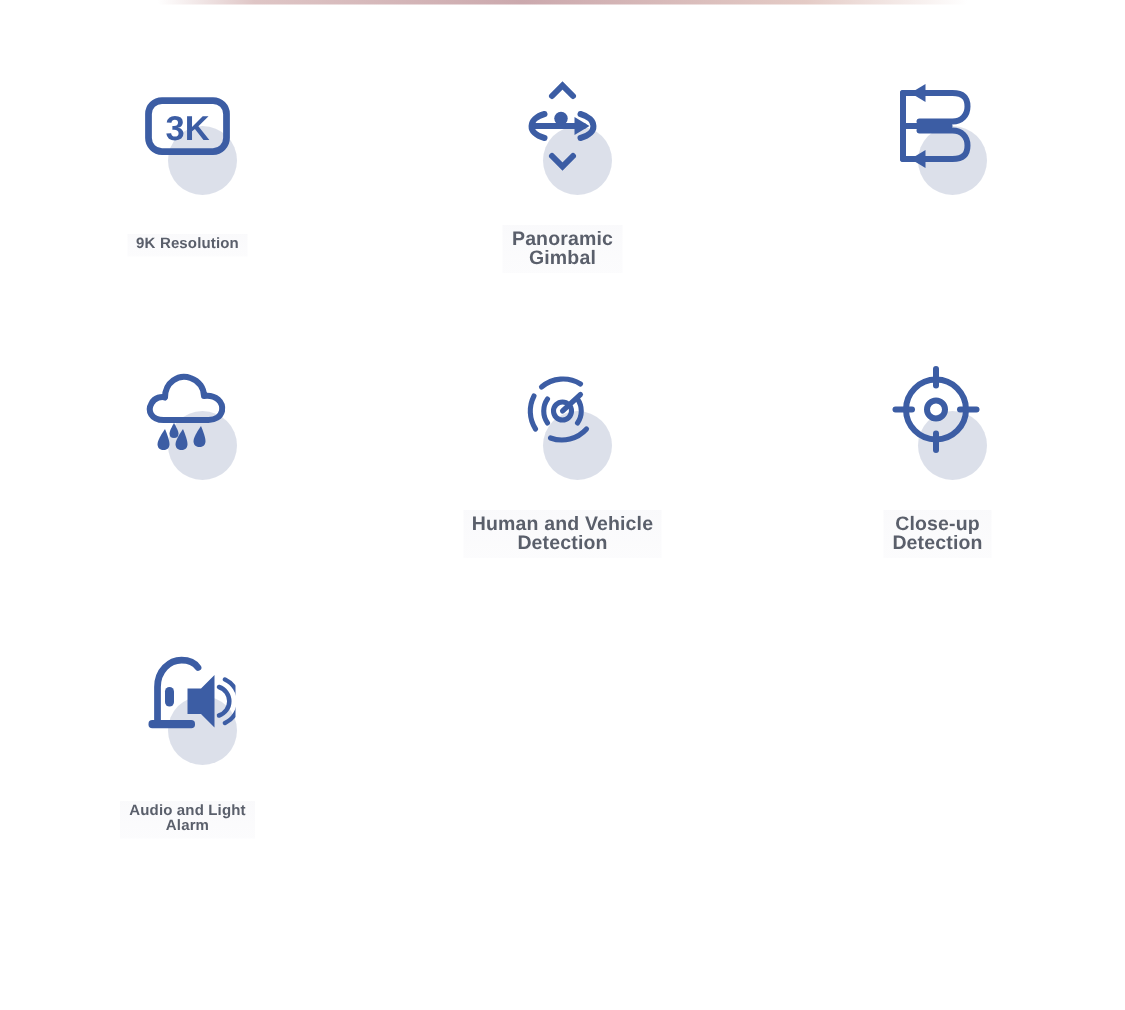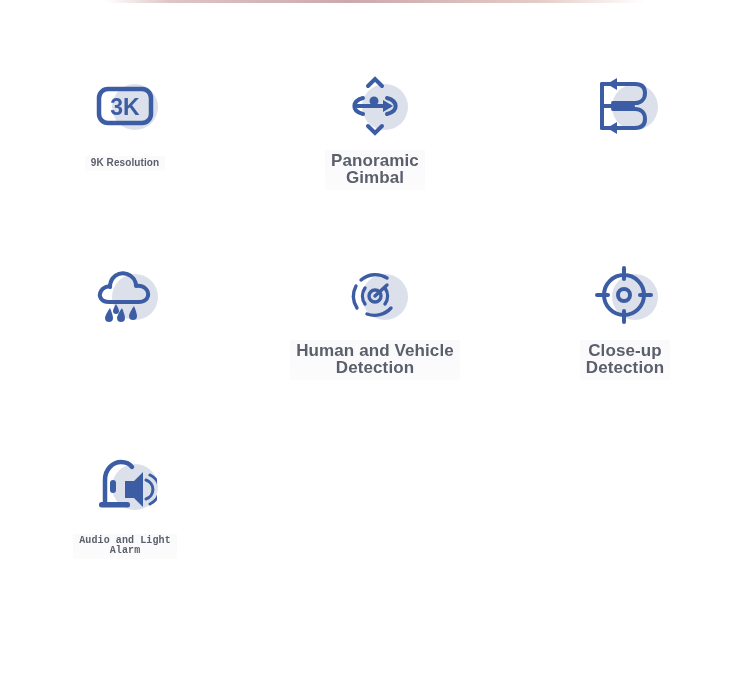--- a/index.html
+++ b/index.html
@@ -47,21 +47,21 @@
     flex-direction: column;
     align-items: center;
   }
 
   .icon-wrap {
     position: relative;
     width: 86px;
     height: 86px;
     margin-top: 16px;
     display: flex;
-    align-items: flex-end;
+    align-items: flex-start;
     justify-content: center;
   }
   .icon-blob {
     position: absolute;
     right: 10px;
     bottom: 8px;
     width: 46px;
     height: 46px;
     border-radius: 50%;
     background: #d6dae6;
@@ -80,31 +80,31 @@
     text-align: center;
     font-weight: bold;
     color: #5a5f6b;
     line-height: 1.02;
     letter-spacing: 0.1px;
     background: linear-gradient(to bottom, rgba(249,249,251,0.9), rgba(249,249,251,0.55));
     padding: 2px 6px 3px 6px;
     white-space: pre-line;
   }
   .size-sm .feature-label { font-size: 10px; }
-  .size-lg .feature-label { font-size: 17px; }
+  .size-lg .feature-label { font-size: 13px; }
 
   
   .cell-0 .feature-label { margin-top: 18px; }
   .cell-1 .feature-label { margin-top: 12px; }
   .cell-2 .feature-label { margin-top: 18px; }
   .cell-3 .feature-label { margin-top: 16px; }
   .cell-4 .feature-label { margin-top: 16px; }
   .cell-5 .feature-label { margin-top: 12px; }
   .cell-6 .feature-label { margin-top: 12px; }
-  .cell-7 .feature-label { margin-top: 16px; font-family: Liberation Mono, monospace; }
+  .cell-7 .feature-label { margin-top: 16px; }
   .cell-8 .feature-label { margin-top: 12px; }
 </style>
 </head>
 <body>
 
 <div id="top-rule"></div>
 
 <div id="feature-grid">
 
   <div class="feature-cell cell-0 size-sm">

